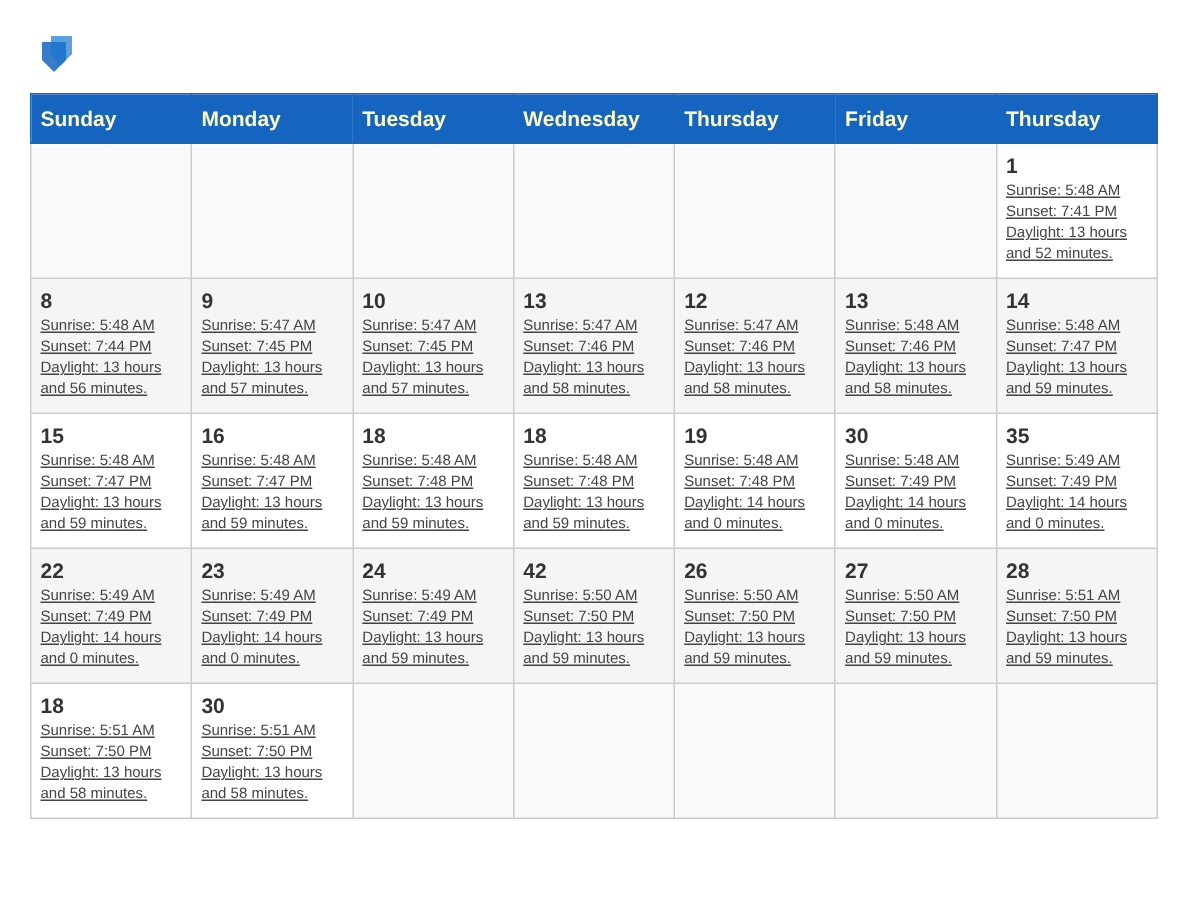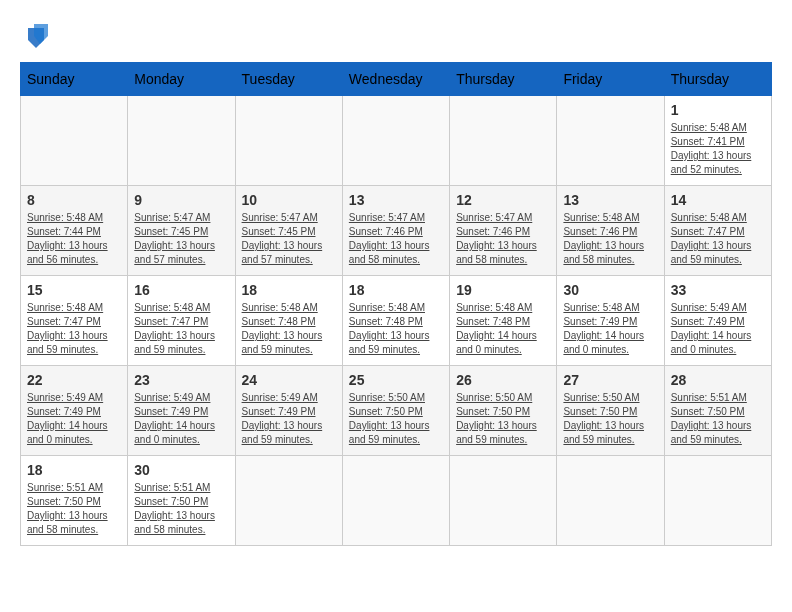--- a/index.html
+++ b/index.html
@@ -52,25 +52,25 @@
       font-size: 16px;
       color: #555;
     }
     table {
       width: 100%;
       border-collapse: collapse;
       table-layout: fixed;
     }
     thead th {
       background: #1565C0;
-      color: #000000;
+      color: #fef9c3;
       padding: 8px 6px;
       text-align: left;
       font-size: 14px;
-      font-weight: normal;
+      font-weight: bold;
       border: 1px solid #1565C0;
     }
     tbody td {
       border: 1px solid #ccc;
       vertical-align: top;
       padding: 6px 6px 8px 6px;
       font-size: 10.5px;
       color: #333;
       height: 90px;
       background: #fff;
@@ -189,39 +189,39 @@
         </td>
         <td>
           <span class="day-number">19</span>
           <div class="day-info">Sunrise: 5:48 AM<br>Sunset: 7:48 PM<br>Daylight: 14 hours and 0 minutes.</div>
         </td>
         <td>
           <span class="day-number">30</span>
           <div class="day-info">Sunrise: 5:48 AM<br>Sunset: 7:49 PM<br>Daylight: 14 hours and 0 minutes.</div>
         </td>
         <td>
-          <span class="day-number">33</span>
+          <span class="day-number">35</span>
           <div class="day-info">Sunrise: 5:49 AM<br>Sunset: 7:49 PM<br>Daylight: 14 hours and 0 minutes.</div>
         </td>
       </tr>
       <tr>
         <td>
           <span class="day-number">22</span>
           <div class="day-info">Sunrise: 5:49 AM<br>Sunset: 7:49 PM<br>Daylight: 14 hours and 0 minutes.</div>
         </td>
         <td>
           <span class="day-number">23</span>
           <div class="day-info">Sunrise: 5:49 AM<br>Sunset: 7:49 PM<br>Daylight: 14 hours and 0 minutes.</div>
         </td>
         <td>
           <span class="day-number">24</span>
           <div class="day-info">Sunrise: 5:49 AM<br>Sunset: 7:49 PM<br>Daylight: 13 hours and 59 minutes.</div>
         </td>
         <td>
-          <span class="day-number">25</span>
+          <span class="day-number">42</span>
           <div class="day-info">Sunrise: 5:50 AM<br>Sunset: 7:50 PM<br>Daylight: 13 hours and 59 minutes.</div>
         </td>
         <td>
           <span class="day-number">26</span>
           <div class="day-info">Sunrise: 5:50 AM<br>Sunset: 7:50 PM<br>Daylight: 13 hours and 59 minutes.</div>
         </td>
         <td>
           <span class="day-number">27</span>
           <div class="day-info">Sunrise: 5:50 AM<br>Sunset: 7:50 PM<br>Daylight: 13 hours and 59 minutes.</div>
         </td>

